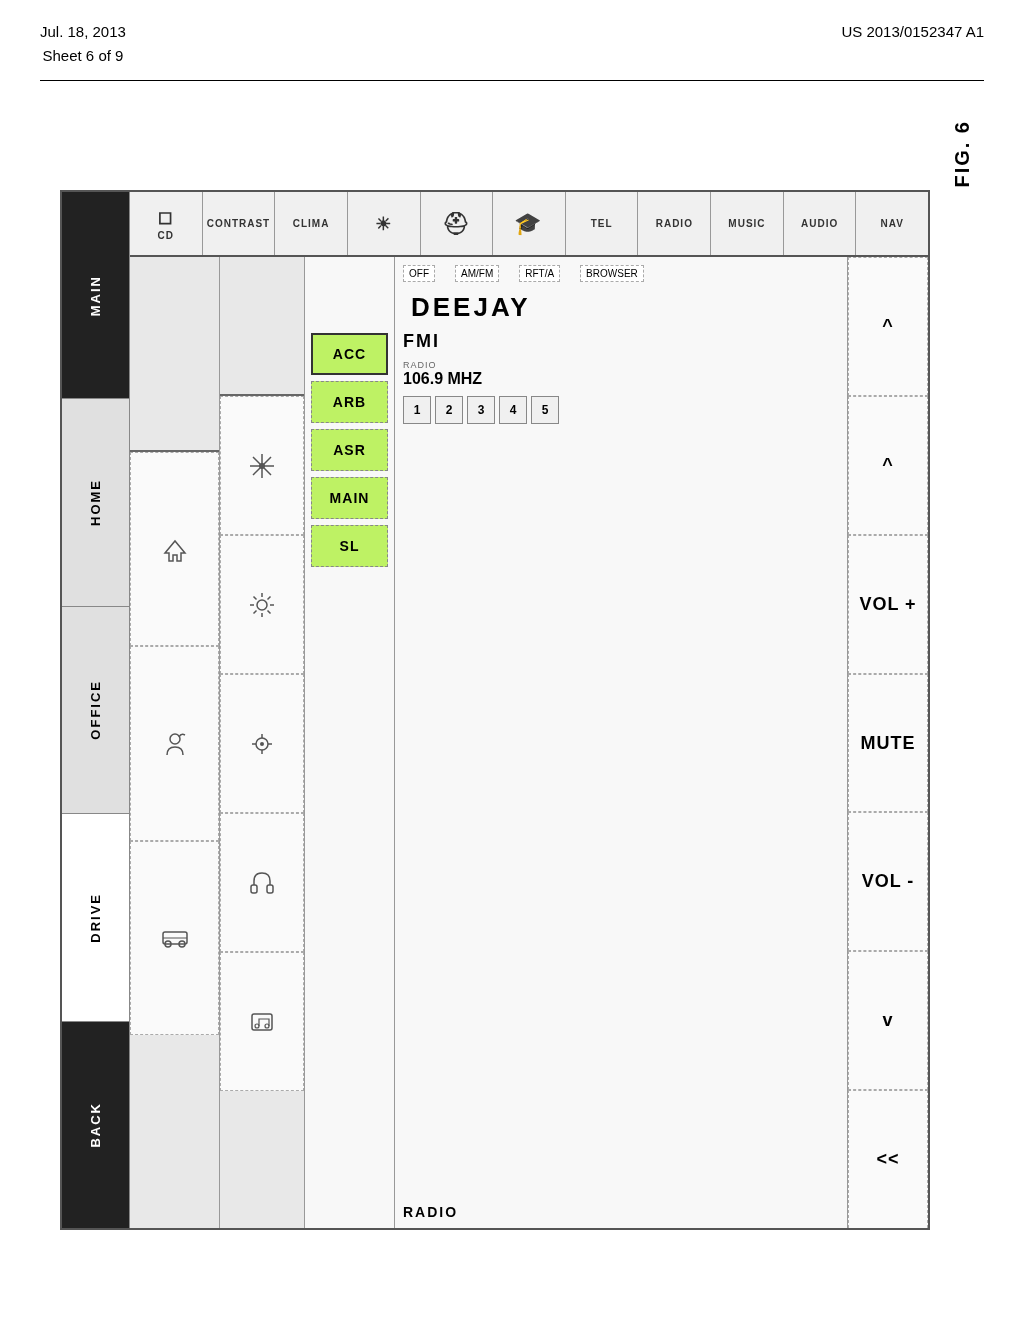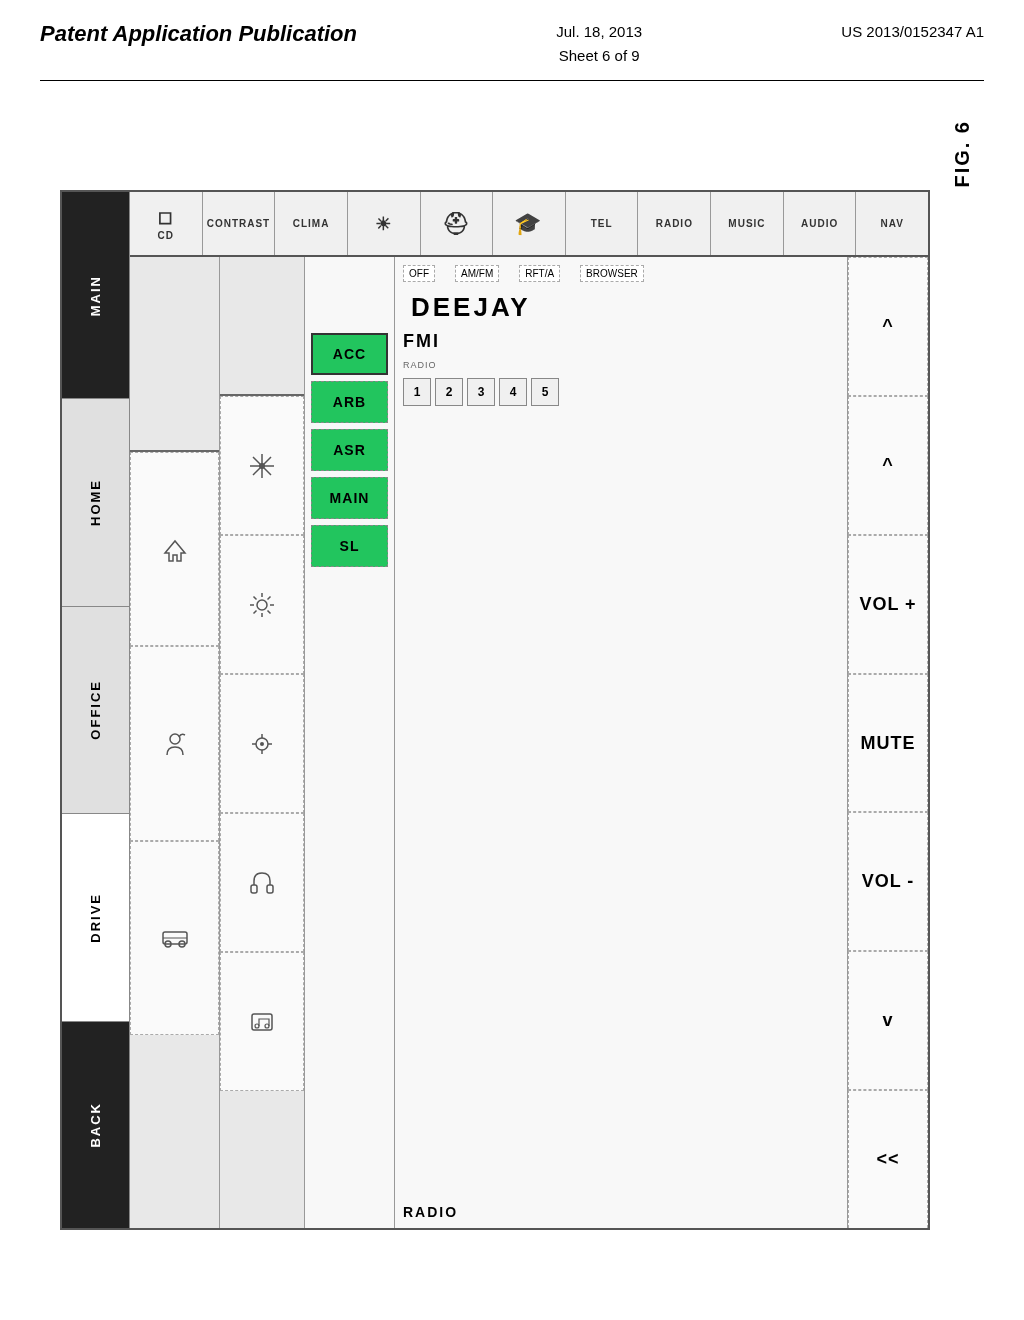--- a/index.html
+++ b/index.html
@@ -179,21 +179,21 @@
       display: flex;
       flex-direction: column;
       padding: 8px 6px;
       gap: 6px;
       justify-content: flex-start;
       padding-top: 12px;
     }
 
     .mode-btn {
       border: 1.5px dashed #888;
-      background: #22c55e;
+      background: #bef264;
       padding: 6px 4px;
       text-align: center;
       font-size: 14px;
       font-weight: bold;
       color: #000;
       letter-spacing: 1px;
       cursor: pointer;
       min-height: 42px;
       display: flex;
       align-items: center;
@@ -297,21 +297,20 @@
       left: 40px;
       right: 40px;
       height: 1px;
       background: #000;
     }
   </style>
 </head>
 <body>
 
 <div class="header">
-  <div class="header-left">Patent Application Publication</div>
   <div class="header-center">
     <span>Jul. 18, 2013</span><br>
     <span>Sheet 6 of 9</span>
   </div>
   <div class="header-right">US 2013/0152347 A1</div>
 </div>
 
 <div class="header-line"></div>
 
 <div class="fig-label">
@@ -474,20 +473,21 @@
         <div class="radio-sub-item">RFT/A</div>
         <div class="radio-sub-item">BROWSER</div>
       </div>
 
       <div class="station-name-large">DEEJAY</div>
 
       <div style="font-size:18px; font-weight:bold; letter-spacing:2px; margin:4px 0;">FMI</div>
 
       <div style="margin:4px 0;">
         <div style="font-size:9px; color:#666; letter-spacing:1px;">RADIO</div>
+        <div style="font-size:16px; font-weight:bold; color:#000;">106.9 MHZ</div>
       </div>
 
       <div class="preset-row">
         <div class="preset-btn">1</div>
         <div class="preset-btn">2</div>
         <div class="preset-btn">3</div>
         <div class="preset-btn">4</div>
         <div class="preset-btn">5</div>
       </div>
 

